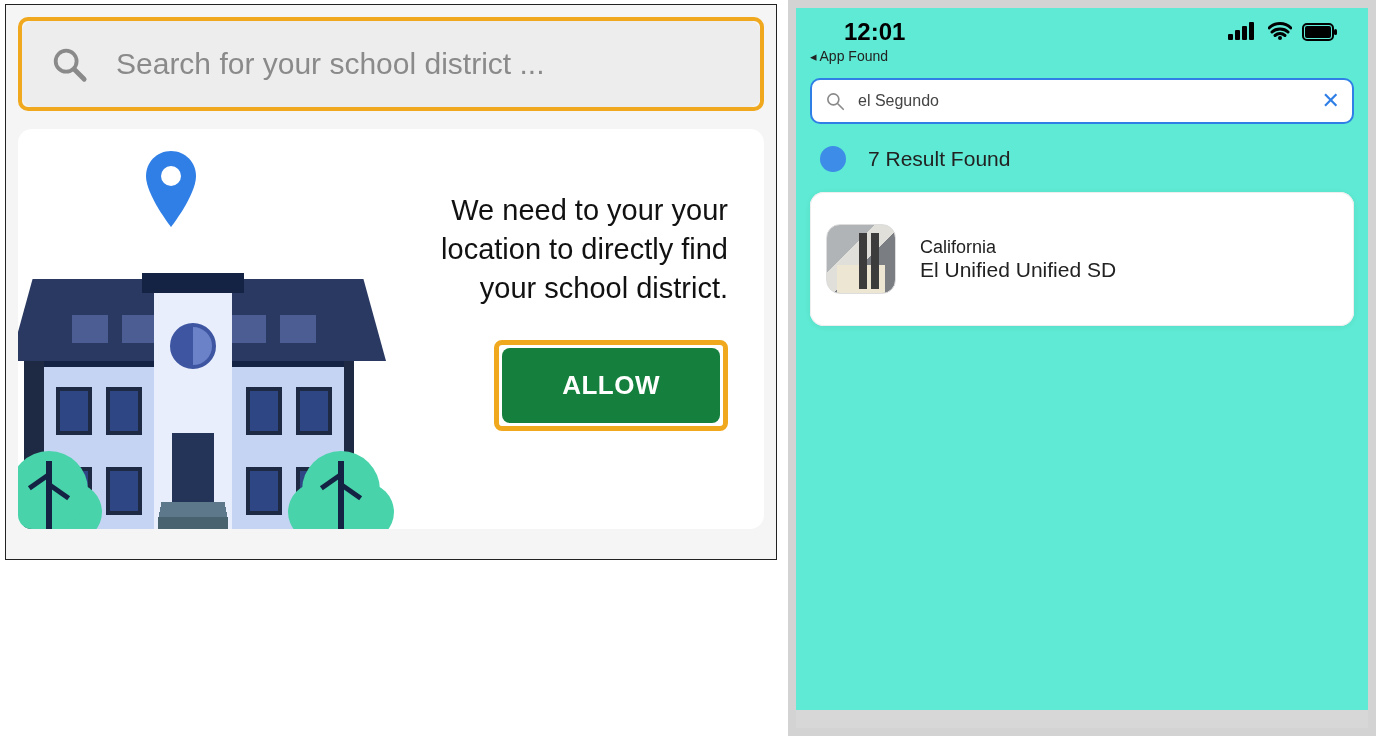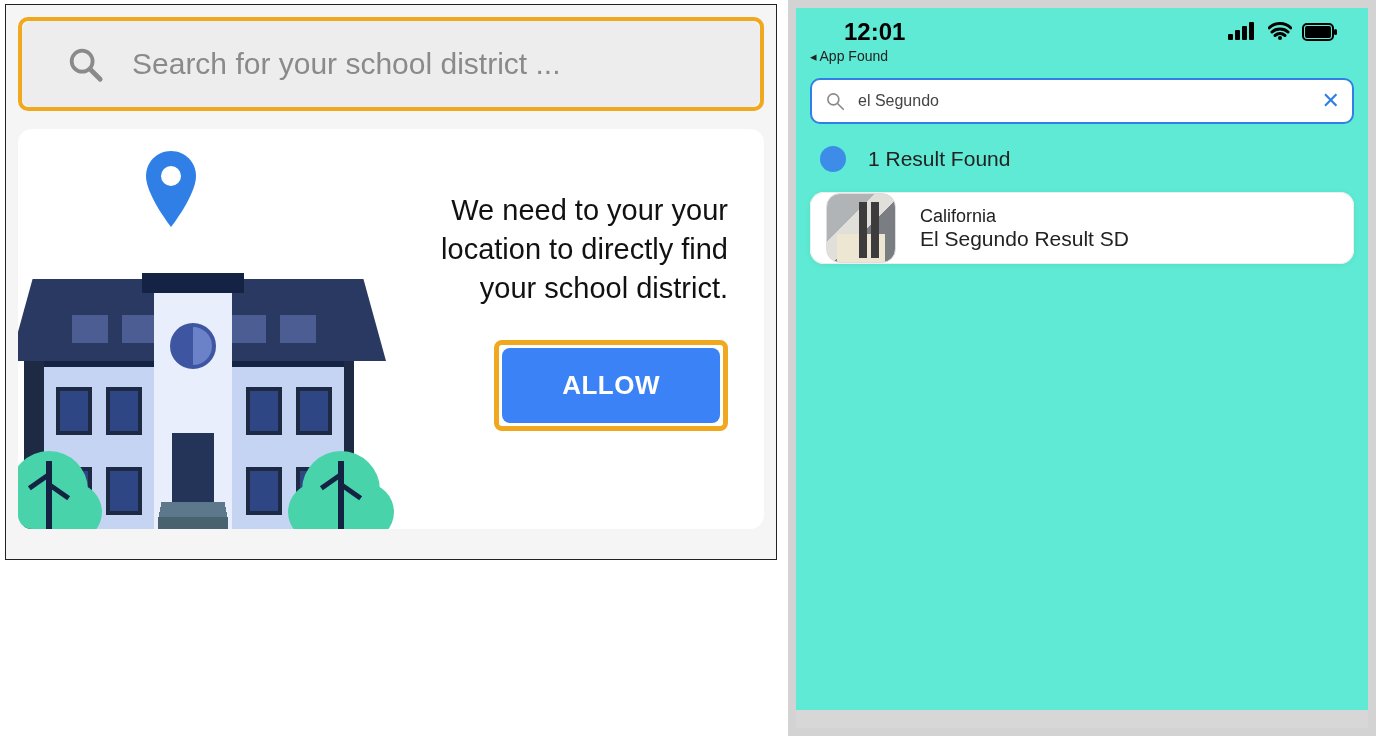--- a/index.html
+++ b/index.html
@@ -26,21 +26,21 @@
     .search-bar-wrap {
       border: 4px solid #f0a81e;
       border-radius: 10px;
       margin-bottom: 18px;
     }
     .search-bar {
       display: flex;
       align-items: center;
       background: #ededed;
       border-radius: 10px;
-      padding: 24px 44px;
+      padding: 24px 28px;
       gap: 28px;
     }
     .search-bar .mag {
       width: 38px; height: 38px;
       flex: none;
     }
     .search-bar .placeholder {
       color: #8a8a8a;
       font-size: 30px;
     }
@@ -166,21 +166,21 @@
       line-height: 1.34;
       margin-bottom: 32px;
     }
     .allow-wrap {
       display: inline-block;
       border: 5px solid #f0a81e;
       border-radius: 8px;
       padding: 3px;
     }
     .allow-btn {
-      background: #3b82f6;
+      background: #15803d;
       color: #fff;
       font-weight: 600;
       font-size: 26px;
       letter-spacing: 0.5px;
       border: none;
       border-radius: 8px;
       padding: 22px 60px;
       cursor: pointer;
     }
 
@@ -247,21 +247,21 @@
     }
     .result-header .txt {
       font-size: 21px; font-weight: 500; color:#222;
     }
 
     .result-card {
       margin: 8px 14px 0;
       background: #fff;
       border-radius: 14px;
       box-shadow: 0 1px 6px rgba(0,0,0,.06), inset 0 0 0 1px #eee;
-      padding: 1px 16px;
+      padding: 32px 16px;
       display: flex;
       gap: 24px;
       align-items: center;
       cursor:pointer;
     }
     .result-thumb {
       width: 70px; height: 70px; border-radius: 14px;
       background: linear-gradient(135deg,#b0b4b6 0 35%, #e0dfd9 35% 55%, #7a7e82 55% 100%);
       position: relative; overflow:hidden; border:1px solid #ddd;
     }
@@ -382,26 +382,26 @@
       <svg class="mag" viewBox="0 0 40 40">
         <circle cx="17" cy="17" r="10"></circle>
         <line x1="25" y1="25" x2="35" y2="35"></line>
       </svg>
       <span class="query">el Segundo</span>
       <span class="clear">✕</span>
     </div>
 
     <div class="result-header">
       <span class="bullet-round"></span>
-      <span class="txt">1 Result Found</span>
+      <span class="txt">7 Result Found</span>
     </div>
 
     <div class="result-card">
       <div class="result-thumb"></div>
       <div class="result-meta">
         <div class="state">California</div>
-        <div class="name">El Segundo Result SD</div>
+        <div class="name">El Unified Unified SD</div>
       </div>
     </div>
 
     <div class="bottom-bar"></div>
   </div>
 </div>
 
 </body></html>

